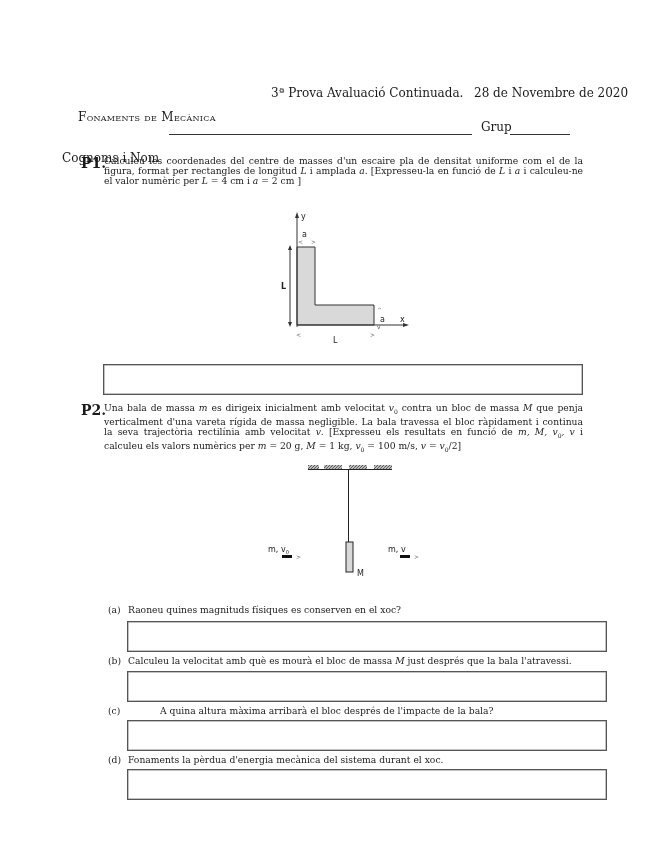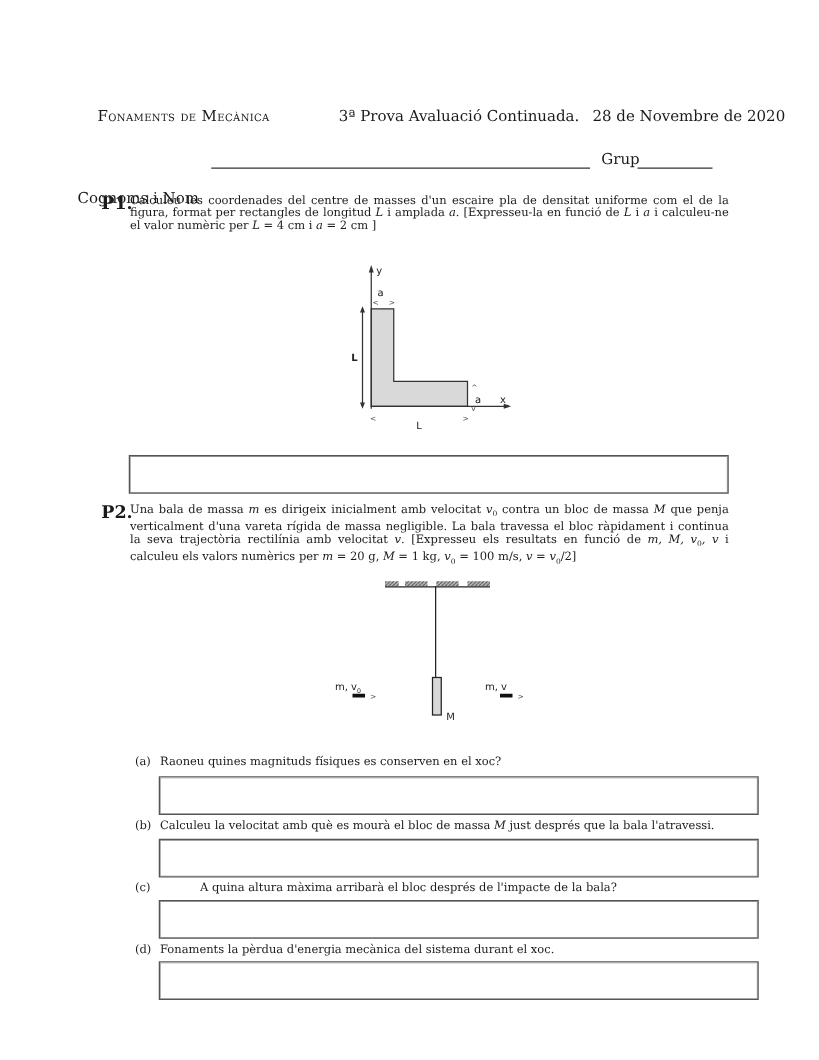--- a/index.html
+++ b/index.html
@@ -19,21 +19,21 @@
     .box {
       position: absolute; border: 1px solid #555;
       box-shadow: inset 0 0 0 0.5px #888; background: #fff;
     }
     i { font-style: italic; }
     svg text { font-family: "DejaVu Sans", "Liberation Sans", sans-serif; }
   </style>
 </head>
 <body>
 
-<div class="abs hdr sc" style="left:78px;">Fonaments de Mecànica</div>
+<div class="abs hdr sc" style="left:78px;margin-top:24px;">Fonaments de Mecànica</div>
 <div class="abs hdr" style="left:271px;">3ª Prova Avaluació Continuada.</div>
 <div class="abs hdr" style="left:474px;">28 de Novembre de 2020</div>
 
 <div class="abs name-row" style="left:62px;margin-top:31px;">Cognoms i Nom</div>
 <div class="line" style="left:169px; top:134px; width:303px;"></div>
 <div class="abs name-row" style="left:481px;">Grup</div>
 <div class="line" style="left:510px; top:134px; width:60px;"></div>
 
 <div class="plabel" style="left:81px; top:155px;">P1.</div>
 <div class="abs prob" style="left:104px; top:156px; width:479px;">

